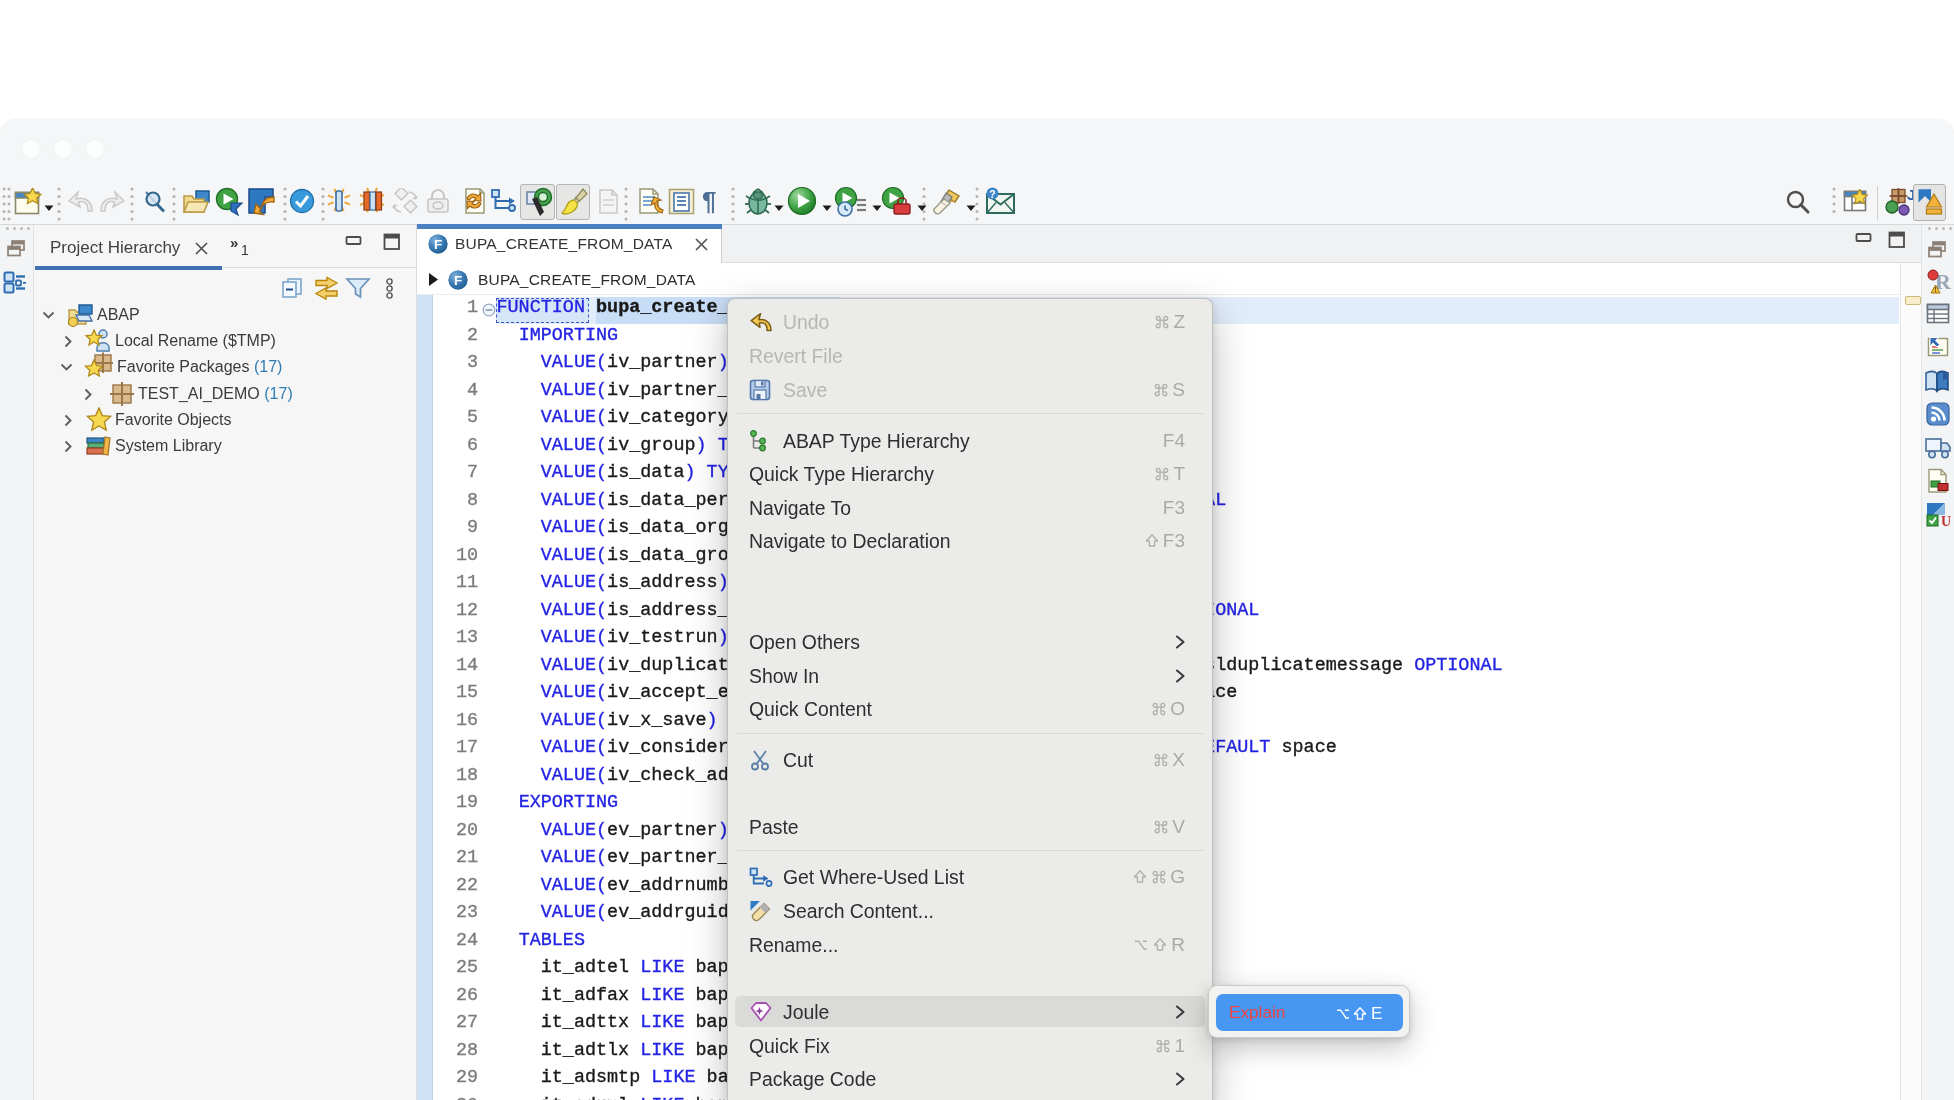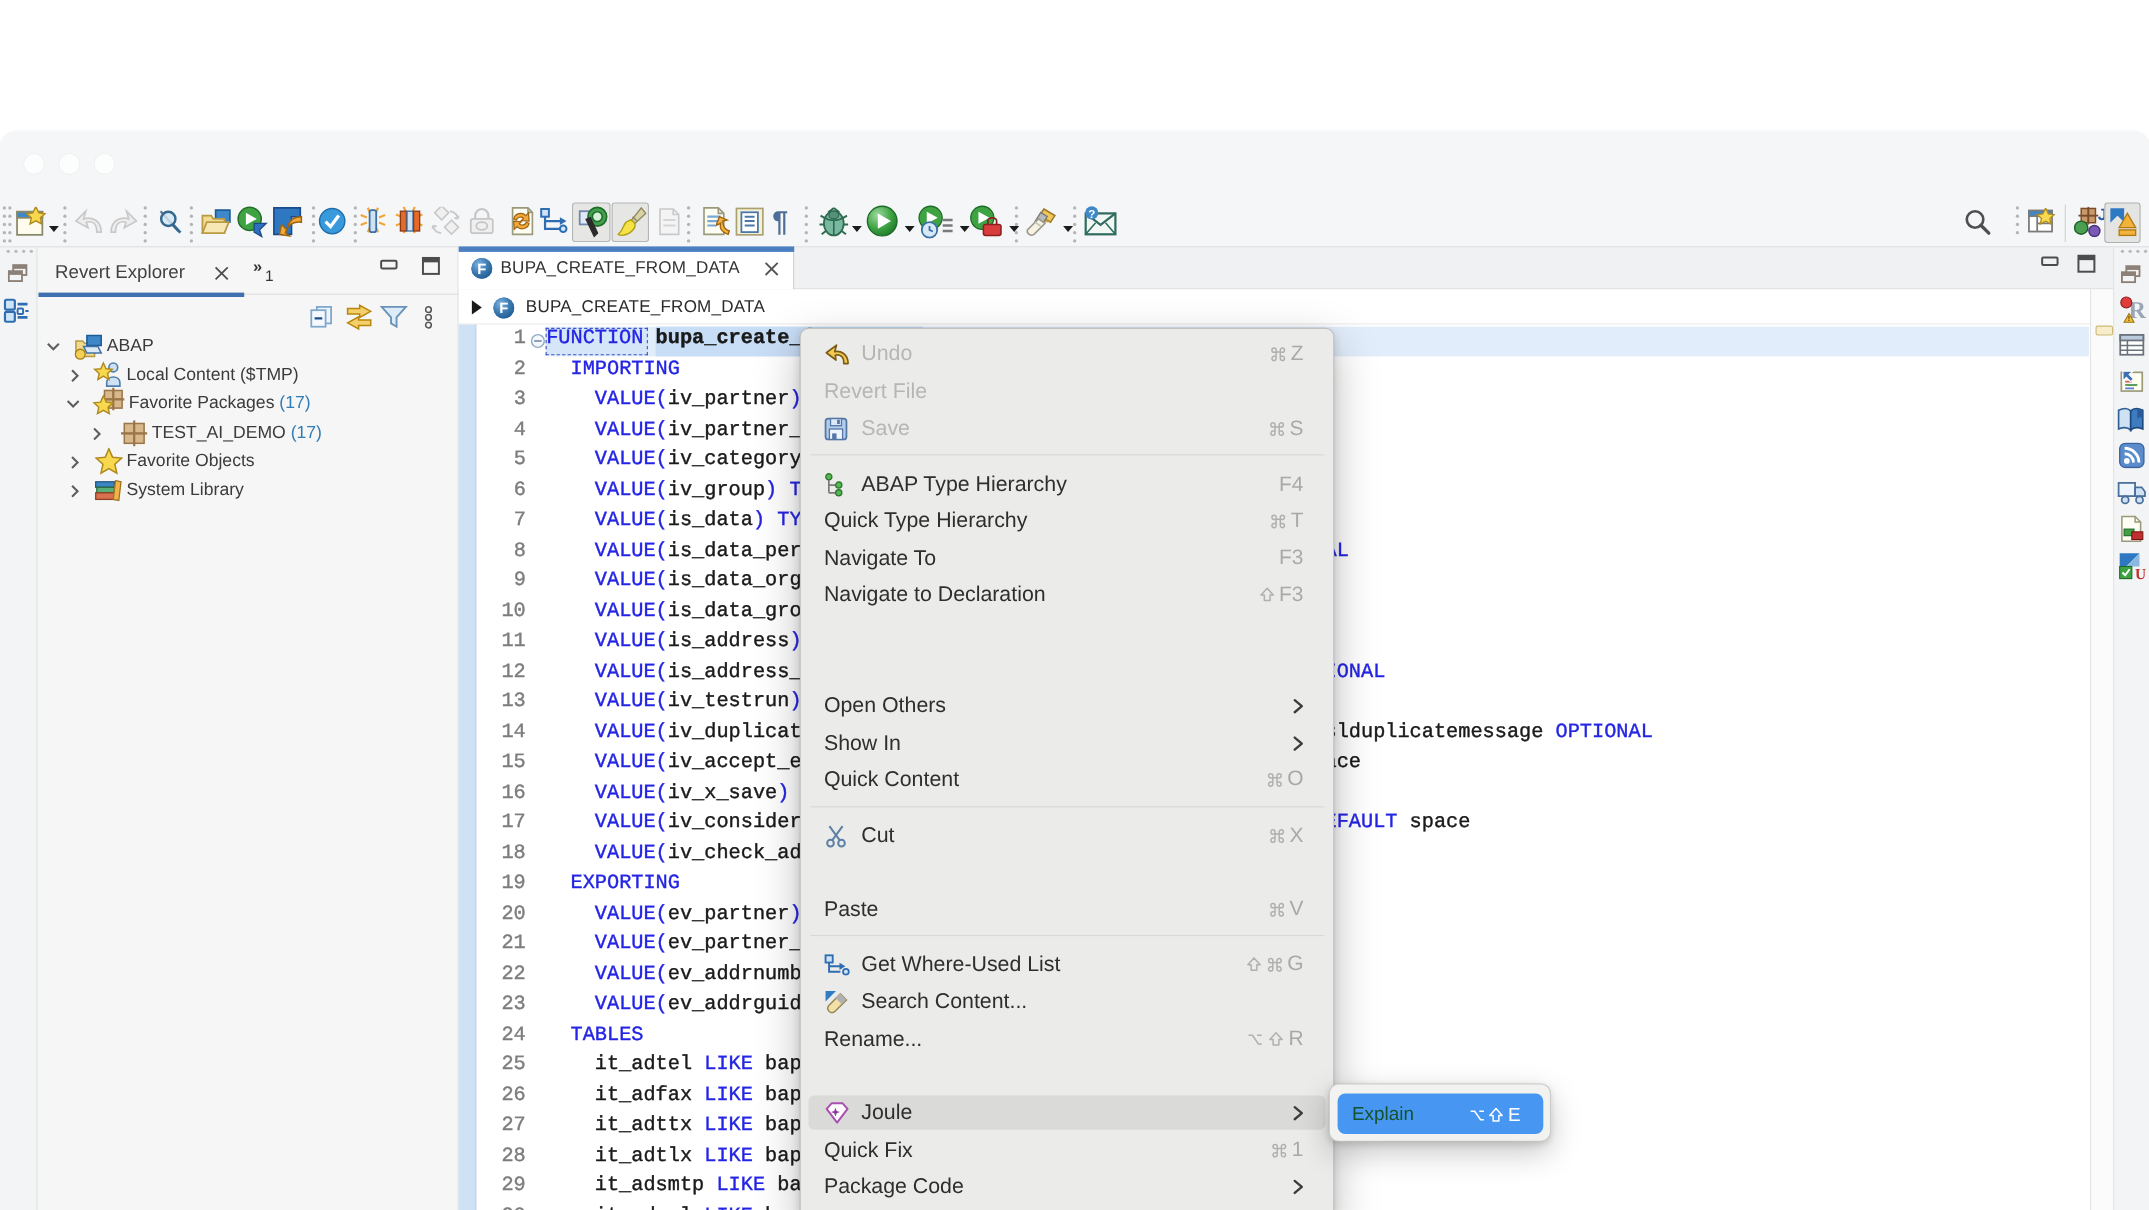--- a/index.html
+++ b/index.html
@@ -35,21 +35,21 @@
     <div class="abs" style="left:0;top:225px;width:34px;height:875px;background:#f3f4f5;border-right:1px solid #e2e3e4"></div>
     <div class="abs" style="left:35px;top:225px;width:382px;height:875px;background:#f6f6f6;border-right:1px solid #dddddd"></div>
     <div class="abs" style="left:35px;top:267px;width:382px;height:1px;background:#dcdcdc"></div>
     <div class="abs" style="left:417px;top:225px;width:1504px;height:38px;background:#f0f1f2;border-bottom:1px solid #dedede"></div>
     <div class="abs" style="left:417px;top:263px;width:1483px;height:837px;background:#fff"></div>
     <div class="abs" style="left:417px;top:224px;width:305px;height:39px;background:#fff;border-right:1px solid #cfcfcf"></div>
     <div class="abs" style="left:417px;top:224px;width:305px;height:5px;background:#4a7fc1"></div>
     <div class="abs" style="left:1900px;top:263px;width:21px;height:837px;background:#fbfbfb;border-left:1px solid #e4e4e4"></div>
     <div class="abs" style="left:1921px;top:225px;width:33px;height:875px;background:#f3f4f5;border-left:1px solid #e2e3e4"></div>
     <div class="abs" style="left:35px;top:265.5px;width:187px;height:4px;background:#3f6fae"></div>
-    <div class="abs ut" style="left:50px;top:238px;font-size:17px;color:#414141">Revert Explorer</div>
+    <div class="abs ut" style="left:50px;top:238px;font-size:17px;color:#414141">Project Hierarchy</div>
     <svg class="abs" style="left:194px;top:241px" width="15" height="15">
       <path d="M2 2 L13 13 M13 2 L2 13" stroke="#4d4d4d" stroke-width="1.6"></path>
     </svg>
     <div class="abs" style="left:230px;top:234px;font-size:15px;font-weight:bold;color:#333">»</div>
     <div class="abs" style="left:241px;top:242px;font-size:14px;color:#333">1</div>
     <svg class="abs" style="left:345px;top:234px" width="18" height="18">
       <rect x="1.5" y="3" width="14" height="7" rx="1" fill="none" stroke="#4c4c4c" stroke-width="1.8"></rect>
     </svg>
     <svg class="abs" style="left:383px;top:233px" width="18" height="18">
       <rect x="1.5" y="1.5" width="14.5" height="14.5" fill="none" stroke="#4c4c4c" stroke-width="1.8"></rect>
@@ -105,21 +105,21 @@
     </svg>
     <div class="abs ut" style="left:97px;top:306px">ABAP</div>
     <svg class="abs" style="left:64px;top:335px" width="9" height="13">
       <path d="M1.5 1.5 L6.5 6.5 L1.5 11.5" fill="none" stroke="#5e5e5e" stroke-width="1.9"></path>
     </svg>
     <svg class="abs" style="left:84px;top:328px" width="27" height="26">
 <circle cx="19" cy="6" r="4" fill="#cfe2f4" stroke="#4e7fae" stroke-width="1.5"></circle>
 <path d="M13 20 C13 13 25 13 25 20 L25 23 L13 23 Z" fill="#cfe2f4" stroke="#4e7fae" stroke-width="1.5"></path>
 <path d="M10 2 L12.4 7.2 L18 7.8 L13.8 11.5 L15 17 L10 14 L5 17 L6.2 11.5 L2 7.8 L7.6 7.2 Z" fill="#f7d84e" stroke="#b08a1e" stroke-width="1.3"></path>
     </svg>
-    <div class="abs ut" style="left:115px;top:332px">Local Content ($TMP)</div>
+    <div class="abs ut" style="left:115px;top:332px">Local Rename ($TMP)</div>
     <svg class="abs" style="left:60px;top:363px" width="13" height="9">
       <path d="M1.5 1.5 L6.5 6.5 L11.5 1.5" fill="none" stroke="#5e5e5e" stroke-width="1.9"></path>
     </svg>
     <svg class="abs" style="left:84px;top:352px" width="29" height="28">
 <g stroke="#9a7648" stroke-width="1.4">
 <rect x="11" y="3" width="16" height="16" fill="#d9b98c"></rect>
 <line x1="11" y1="11" x2="27" y2="11"></line>
         <line x1="19" y1="3" x2="19" y2="19"></line>
 <line x1="8" y1="11" x2="30" y2="11" stroke-width="2"></line>
         <line x1="19" y1="0.5" x2="19" y2="21" stroke-width="2"></line>
@@ -693,21 +693,21 @@
         <path d="M2 2.5 L8.5 8 L2 13.5" fill="none" stroke="#3c3c3c" stroke-width="2.1" stroke-linecap="round" stroke-linejoin="round"></path>
       </svg>
     </div>
     <div class="sep" style="top:412.5px"></div>
     <div class="sep" style="top:733px"></div>
     <div class="sep" style="top:849.5px"></div>
     <div class="abs" style="left:1208px;top:985px;width:202px;height:53px;background:#f2f2f0;
 border:1px solid rgba(0,0,0,.16);border-radius:9px;
 box-shadow:0 10px 28px rgba(0,0,0,.22),0 2px 6px rgba(0,0,0,.12)"></div>
     <div class="abs" style="left:1215.5px;top:993.5px;width:187px;height:37px;background:#4797f2;border-radius:7px"></div>
-    <div class="abs" style="left:1229px;top:1002px;font-size:17.2px;color:#14532d">Explain</div>
+    <div class="abs" style="left:1229px;top:1002px;font-size:17.2px;color:#ef4444">Explain</div>
     <div class="abs" style="left:1335px;top:1003px;display:flex;align-items:center;gap:1px;color:#fff;font-size:17.2px">
 <svg width="16" height="16" viewBox="0 0 16 16" style="flex:none">
         <path d="M2 4.2 h3.6 L11 12 h3 M9.8 4.2 H14" fill="none" stroke="#ffffff" stroke-width="1.4"></path>
       </svg>
       <svg width="16" height="16" viewBox="0 0 16 16" style="flex:none">
         <path d="M8 1.8 L13.6 8 H10.6 V13 H5.4 V8 H2.4 Z" fill="none" stroke="#ffffff" stroke-width="1.35" stroke-linejoin="round"></path>
       </svg>
       <span style="margin-left:2px">E</span>
     </div>
     <div class="abs" style="left:1928px;top:227px;width:3px;height:3px;background:#b9b9b9;border-radius:50%"></div>

